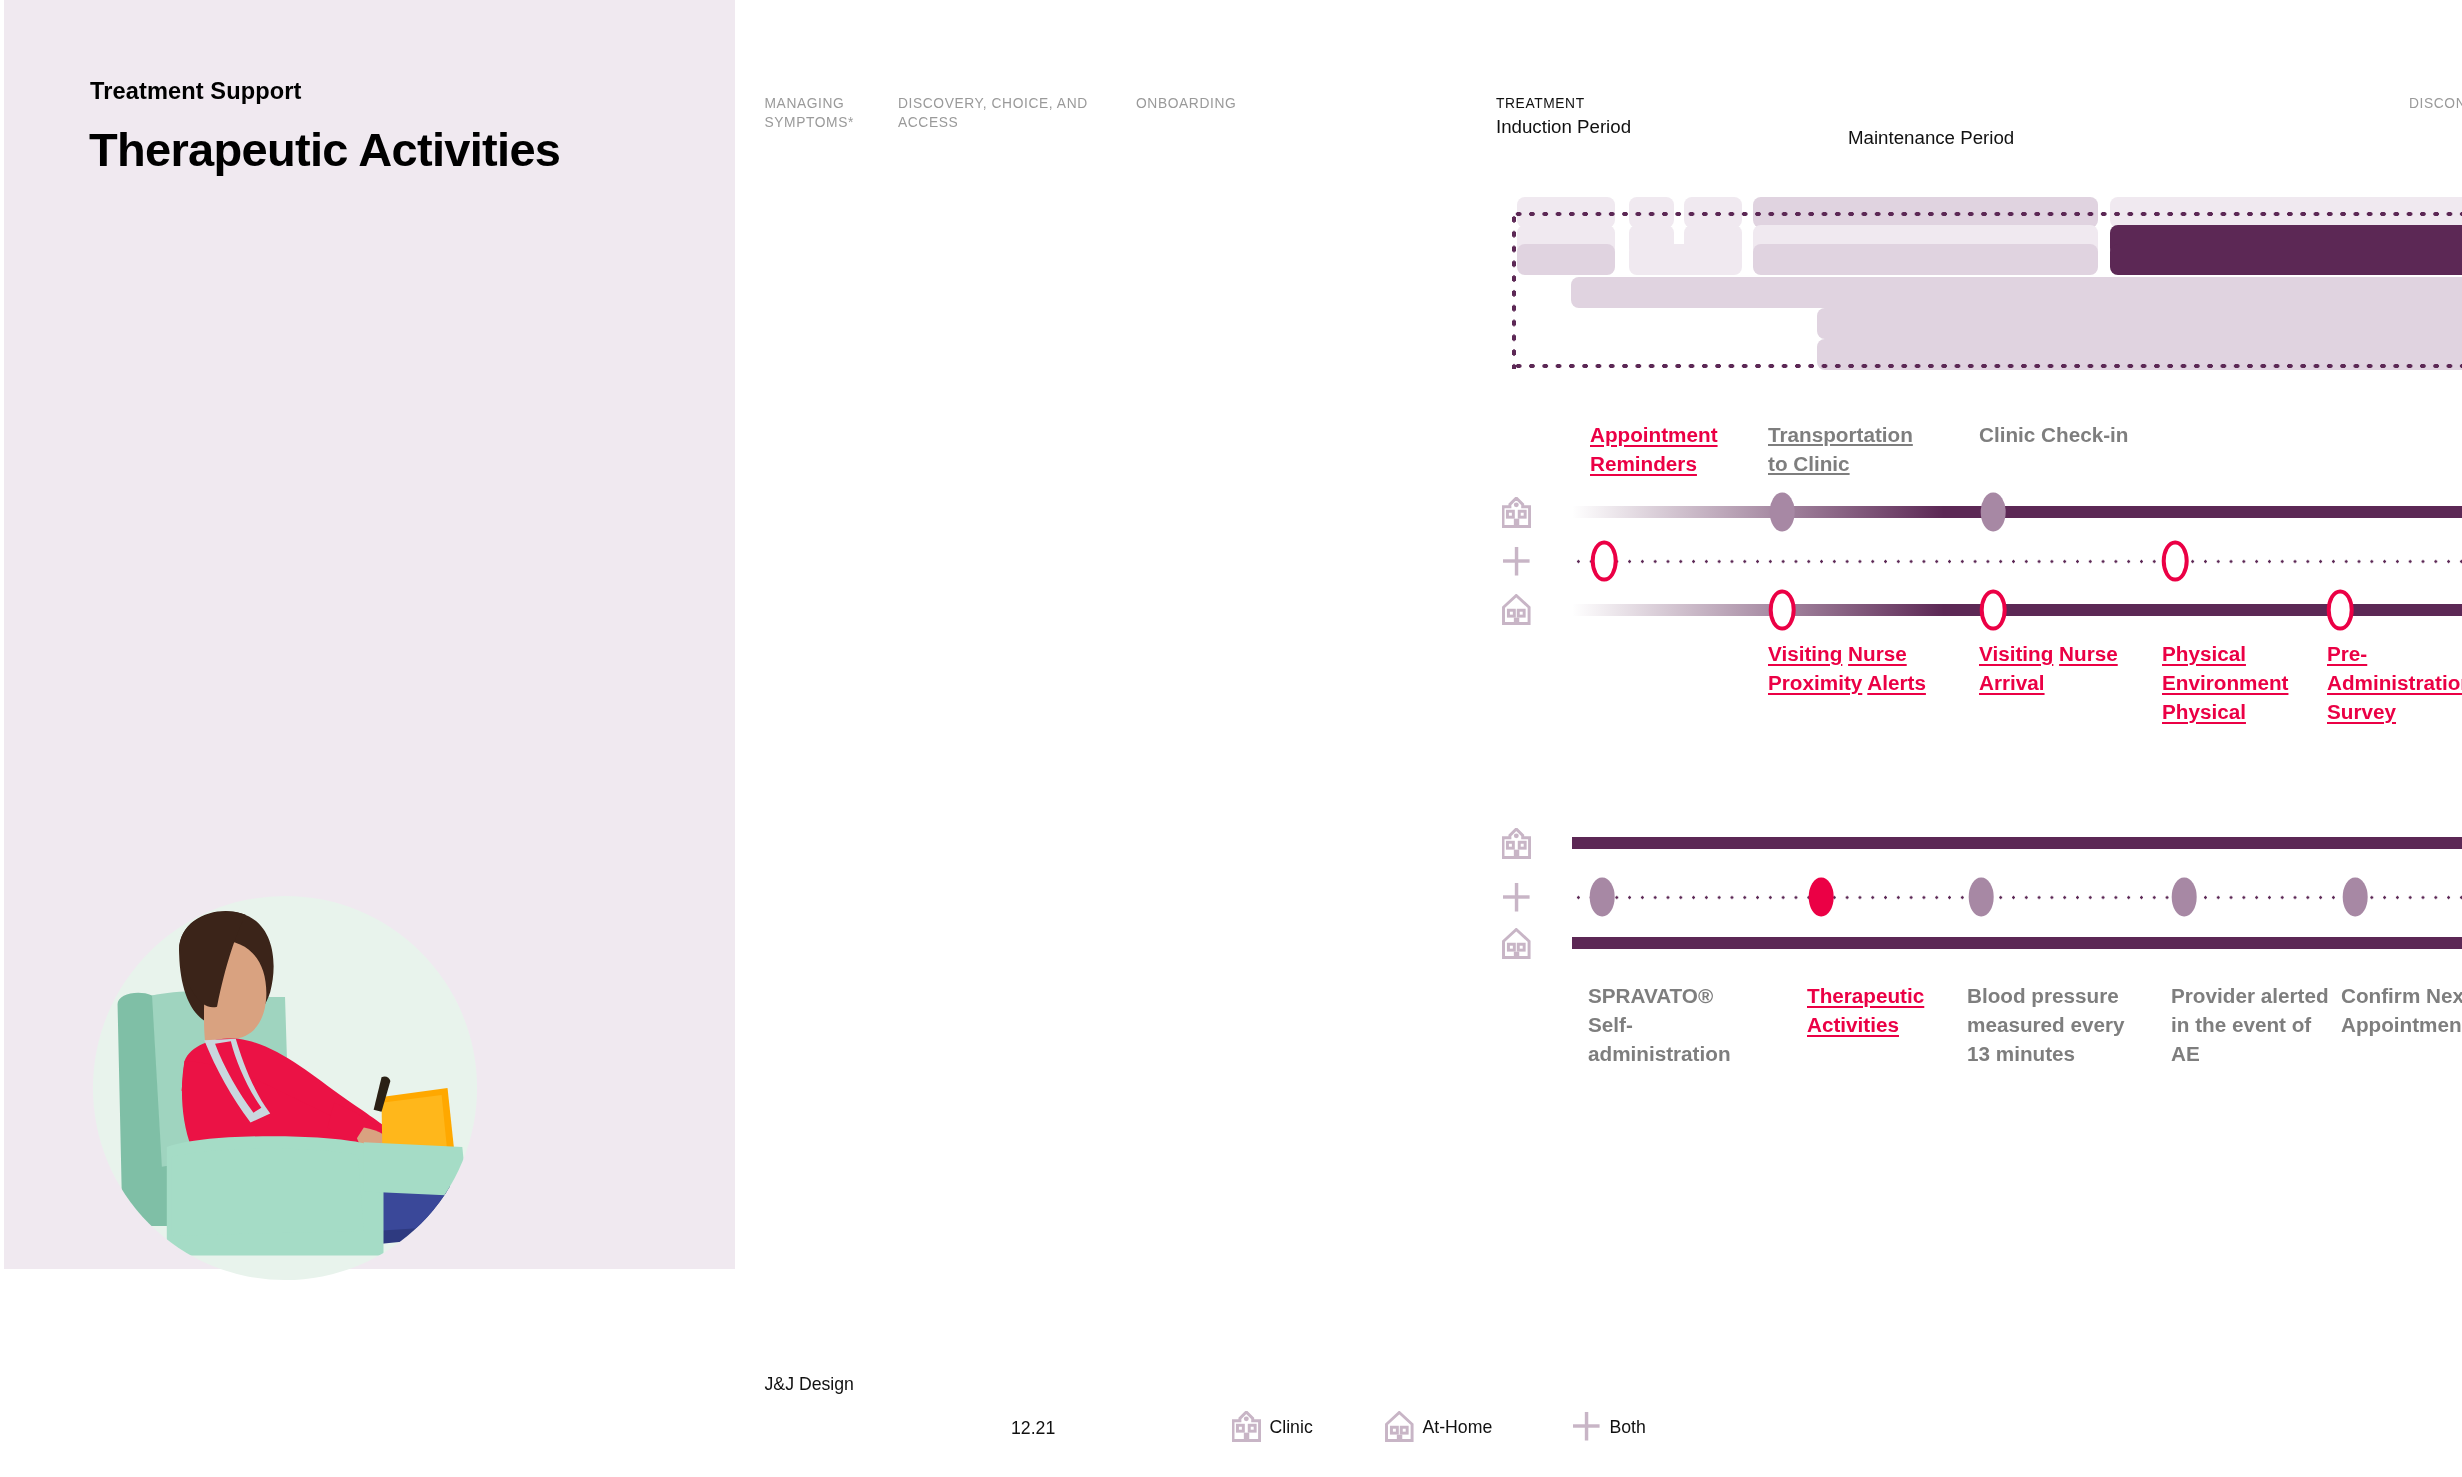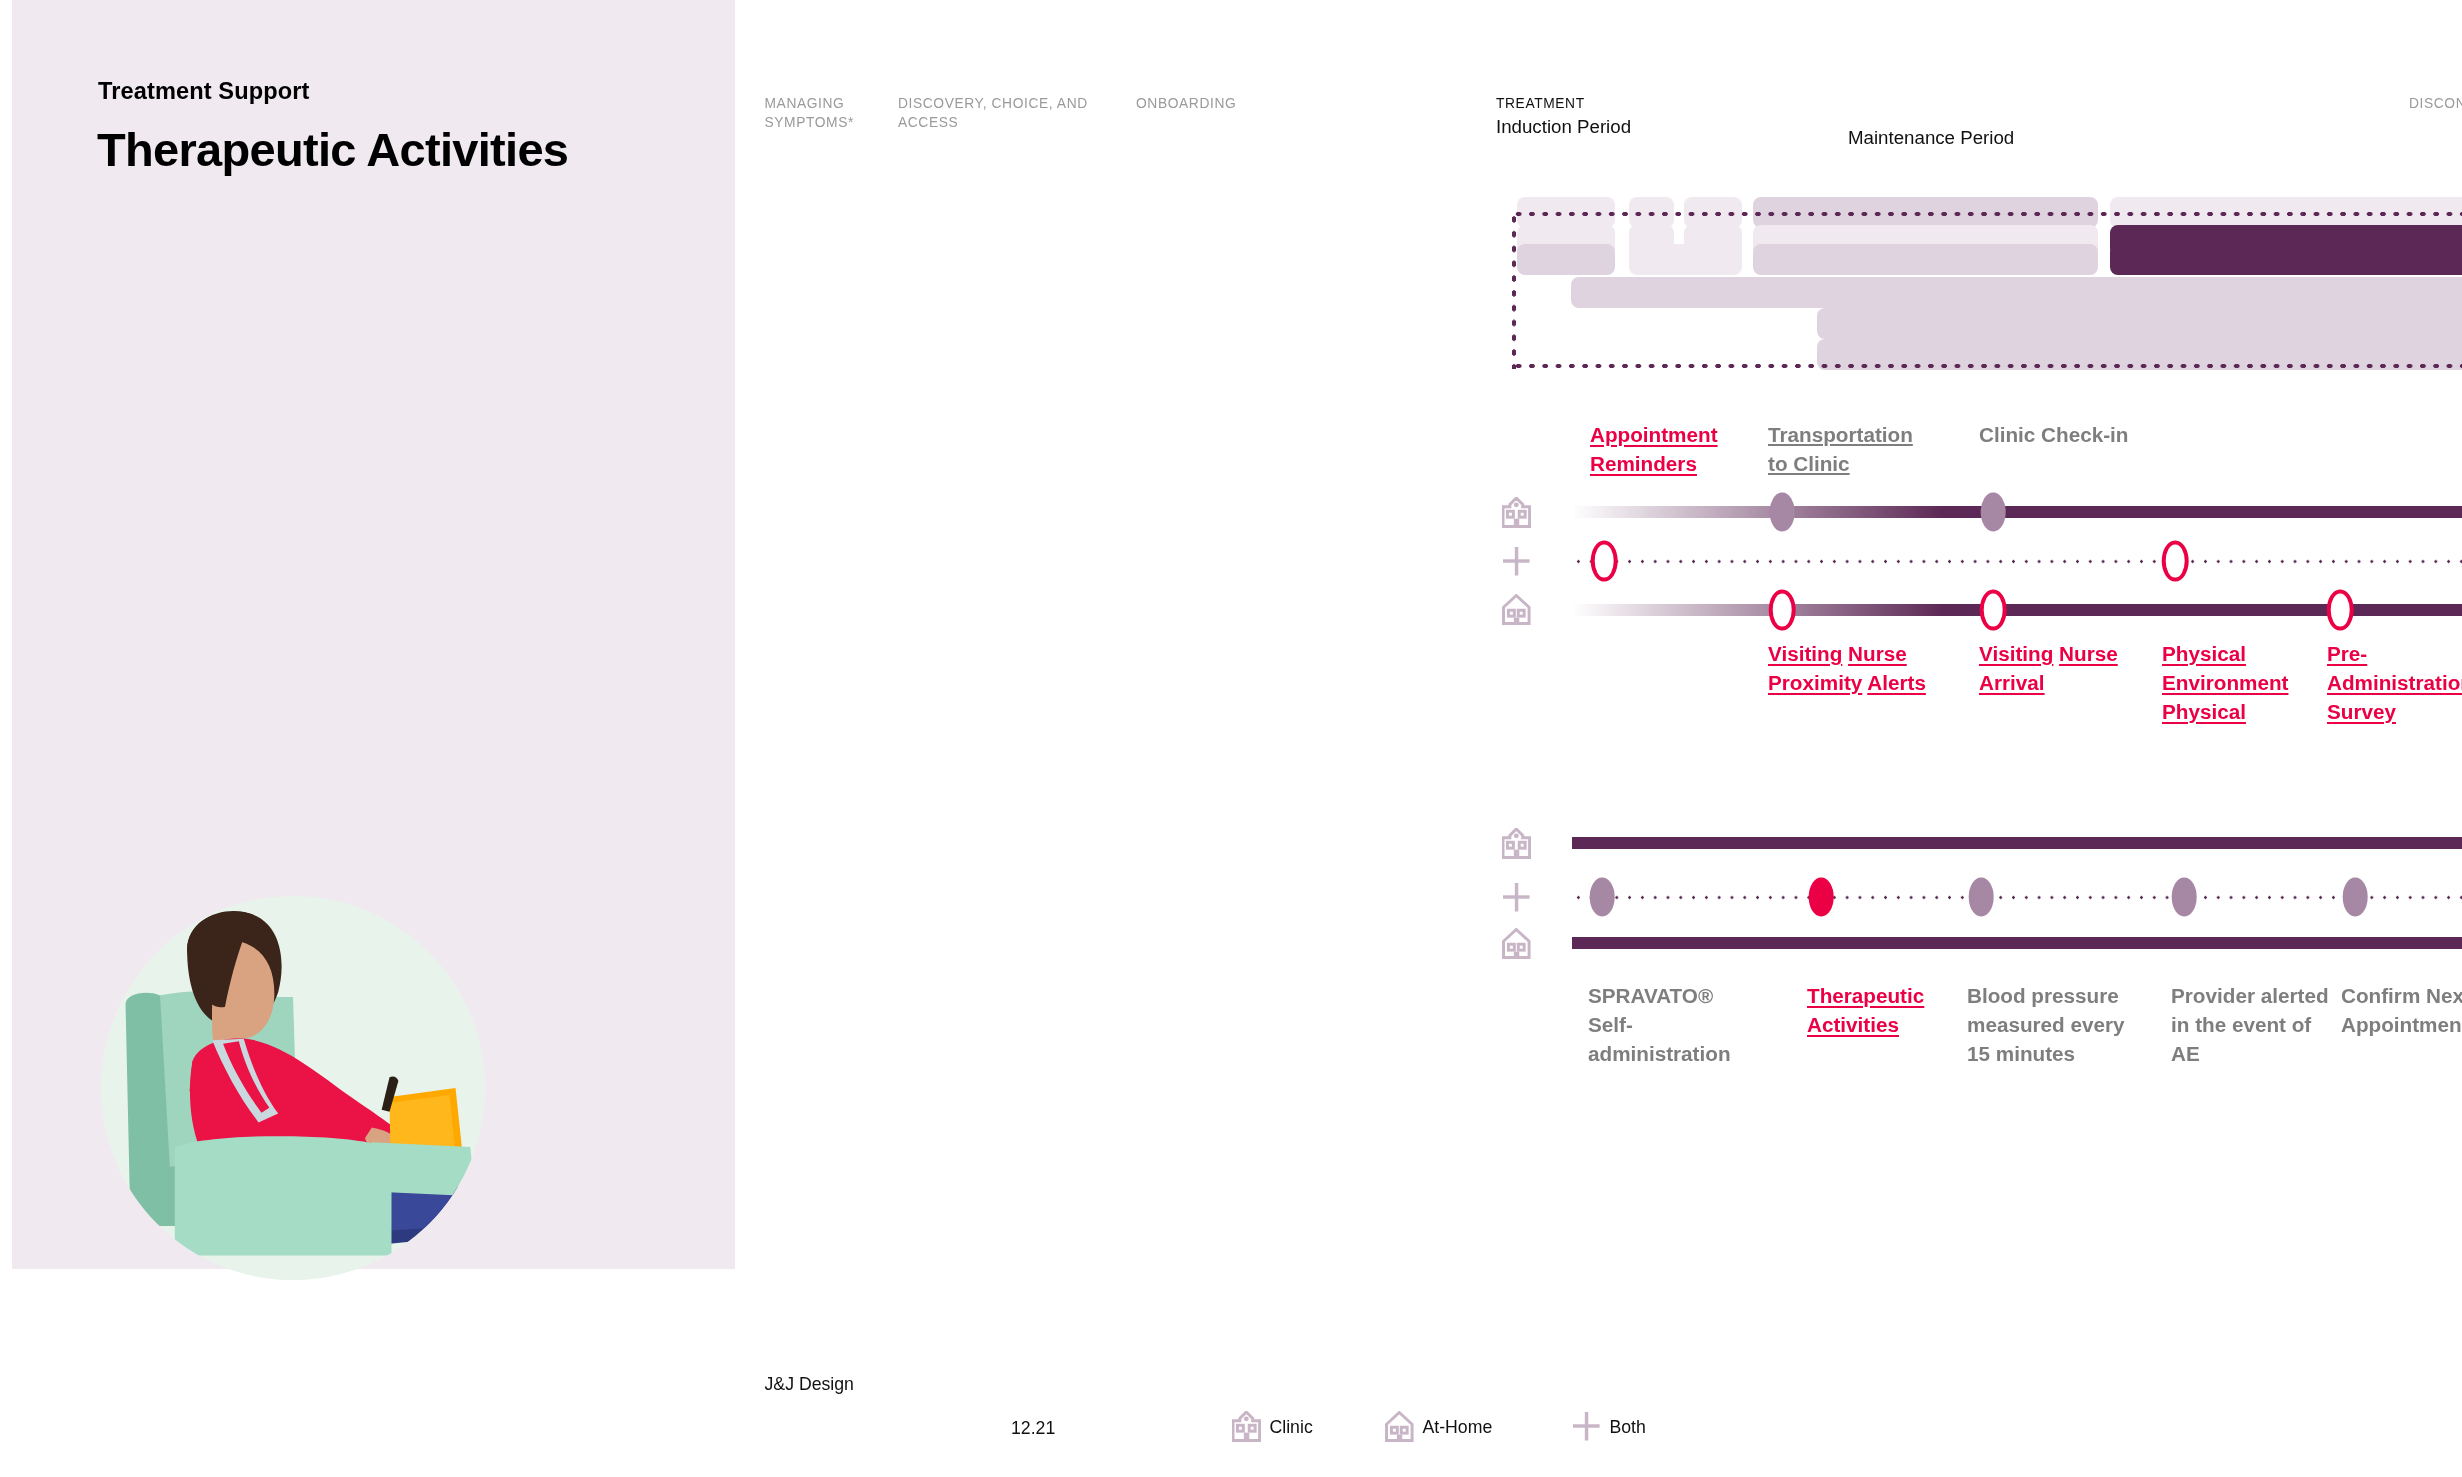--- a/index.html
+++ b/index.html
@@ -6,21 +6,21 @@
   html, body {
     width: 2627px; height: 1477px;
     font-family: "Liberation Sans", sans-serif;
     background: #ffffff;
     overflow: hidden;
   }
   #root { position: relative; width: 2627px; height: 1477px; }
 
   
   .left-panel {
-    position: absolute; left: 12px; top: 0;
+    position: absolute; left: 4px; top: 0;
     width: 735px; height: 1269px;
     background: #F0E9F0;
   }
   .eyebrow {
     position: absolute; left: 86px; top: 78px;
     font-size: 23.6px; font-weight: bold; color: #000000;
     letter-spacing: 0.1px;
   }
   .big-title {
     position: absolute; left: 85px; top: 122px;
@@ -274,21 +274,21 @@
           </svg>
         </div>
         <div class="track-line fade-r" style="left: 837px; top: 837px; width: 1689px;"></div>
         <div class="track-line fade-r" style="left: 837px; top: 937px; width: 1689px;"></div>
         <div class="dotted-track" style="left: 837px; top: 894px; width: 1689px;"></div>
         <div class="node filled-mauve" style="width: 24.6px; height: 39px; left: 867px; top: 897px;"></div>
         <div class="lbl" style="left: 853px; top: 982px; width: 167px;">SPRAVATO® Self-administration</div>
         <div class="node filled-red" style="width: 24.6px; height: 39px; left: 1086px; top: 897px;"></div>
         <div class="lbl red" style="left: 1072px; top: 982px; width: 167px;"><span>Therapeutic</span> <span>Activities</span></div>
         <div class="node filled-mauve" style="width: 24.6px; height: 39px; left: 1246px; top: 897px;"></div>
-        <div class="lbl" style="left: 1232px; top: 982px; width: 167px;">Blood pressure measured every 15 minutes</div>
+        <div class="lbl" style="left: 1232px; top: 982px; width: 167px;">Blood pressure measured every 13 minutes</div>
         <div class="node filled-mauve" style="width: 24.6px; height: 39px; left: 1449px; top: 897px;"></div>
         <div class="lbl" style="left: 1436px; top: 982px; width: 167px;">Provider alerted in the event of AE</div>
         <div class="node filled-mauve" style="width: 24.6px; height: 39px; left: 1620px; top: 897px;"></div>
         <div class="lbl" style="left: 1606px; top: 982px; width: 167px;">Confirm Next Appointment</div>
       </div>
 
     <div class="foot-txt" style="left:29.5px;  top:1374px;">J&amp;J Design</div>
     <div class="foot-txt" style="left:276px; top:1418px;">12.21</div>
 
     <div class="legend-item" style="left:497px; top:1411px;">

